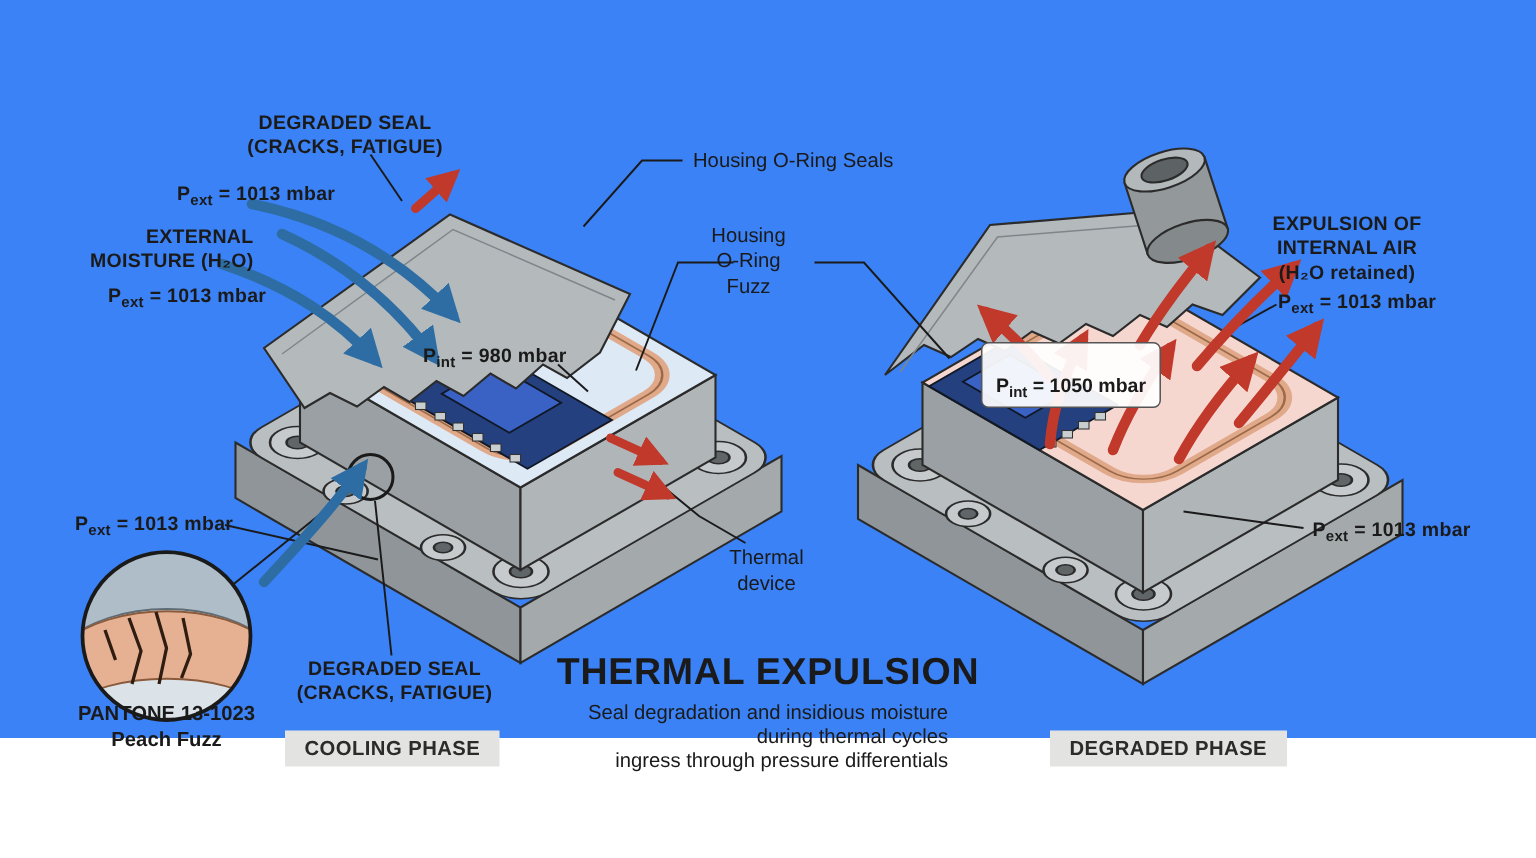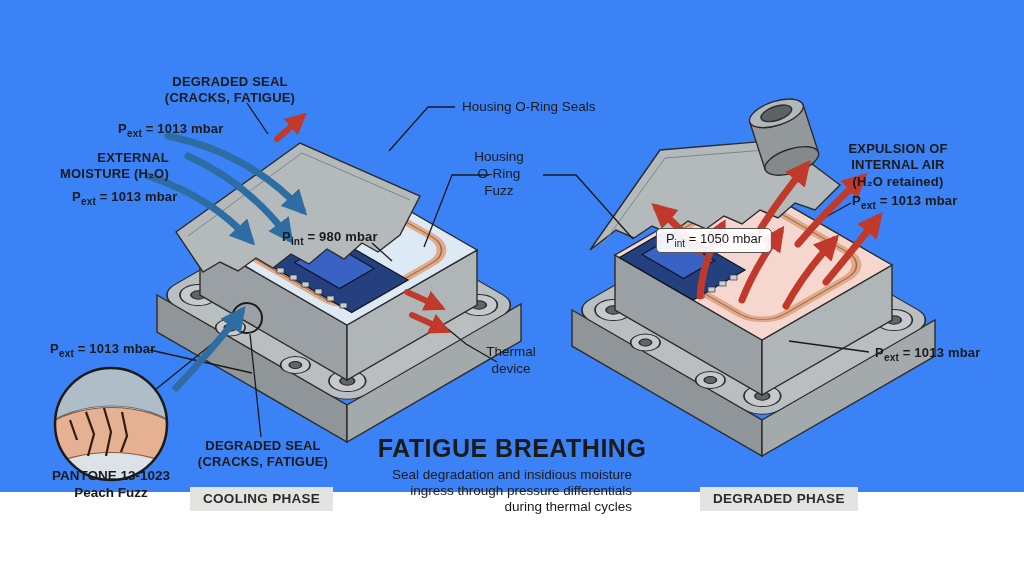--- a/index.html
+++ b/index.html
@@ -12,22 +12,22 @@
   }
   #stage { position:relative; width:1024px; height:492px; background:#3b82f6; }
   svg.diagram { position:absolute; left:0; top:0; }
 
   .lbl { position:absolute; font-size:13px; font-weight:700; line-height:1.25; letter-spacing:0.2px; white-space:nowrap; }
   .lbl.center { transform:translateX(-50%); text-align:center; }
   .lbl.reg { font-weight:400; font-size:13.5px; letter-spacing:0; }
   .press { font-size:13px; font-weight:700; }
   .press sub { font-size:10px; }
   .pill { position:absolute; transform:translateX(-50%); background:rgba(255,255,255,0.93);
-          border:1px solid #555; border-radius:5px; padding:2px 9px 3px;
-          font-size:13px; font-weight:400; white-space:nowrap; }
+          border:1px solid #555; border-radius:5px; padding:20px 9px 3px;
+          font-size:13px; font-weight:700; white-space:nowrap; }
   .phase { position:absolute; background:#e3e3e1; color:#2b2b2b; padding:4px 13px 5px;
            font-size:13.5px; font-weight:700; letter-spacing:0.3px; white-space:nowrap; }
   .title { position:absolute; left:512px; top:434px; transform:translateX(-50%);
            font-size:25px; font-weight:700; letter-spacing:0.5px; white-space:nowrap; }
   .subtitle { position:absolute; left:512px; top:467px; transform:translateX(-50%);
               text-align:right; font-size:13.5px; font-weight:400; line-height:1.2; white-space:nowrap; }
 </style>
 </head>
 <body>
 
@@ -241,21 +241,21 @@
 <div class="lbl press" style="left:852px; top:193px;">
   <span>P</span><sub>ext</sub>
   <span>= 1013 mbar</span>
 </div>
 
 <div class="lbl press" style="left:50px; top:341px;">
   <span>P</span><sub>ext</sub>
   <span>= 1013 mbar</span>
 </div>
 
-<div class="lbl reg center" style="left:511px; top:344px; text-align:center;">
+<div class="lbl reg center" style="left:511px; top:364px; text-align:center;">
   <div>Thermal</div>
   <div>device</div>
 </div>
 
 <div class="lbl press" style="left:875px; top:345px;">
   <span>P</span><sub>ext</sub>
   <span>= 1013 mbar</span>
 </div>
 
 <div class="lbl center" style="left:263px; top:438px;">
@@ -263,23 +263,23 @@
   <div>(CRACKS, FATIGUE)</div>
 </div>
 
 <div class="lbl reg center" style="left:111px; top:468px; text-align:center; font-weight:700;">
   <div>PANTONE 13-1023</div>
   <div>Peach Fuzz</div>
 </div>
 
 <div class="phase" style="left:190px; top:487px;">COOLING PHASE</div>
 
-<div class="title">FATIGUE BREATHING</div>
+<div class="title">THERMAL EXPULSION</div>
 
 <div class="subtitle">
   <div>Seal degradation and insidious moisture</div>
+  <div>during thermal cycles</div>
   <div>ingress through pressure differentials</div>
-  <div>during thermal cycles</div>
 </div>
 
 <div class="phase" style="left:700px; top:487px;">DEGRADED PHASE</div>
 
 </div>
 
 </body></html>

